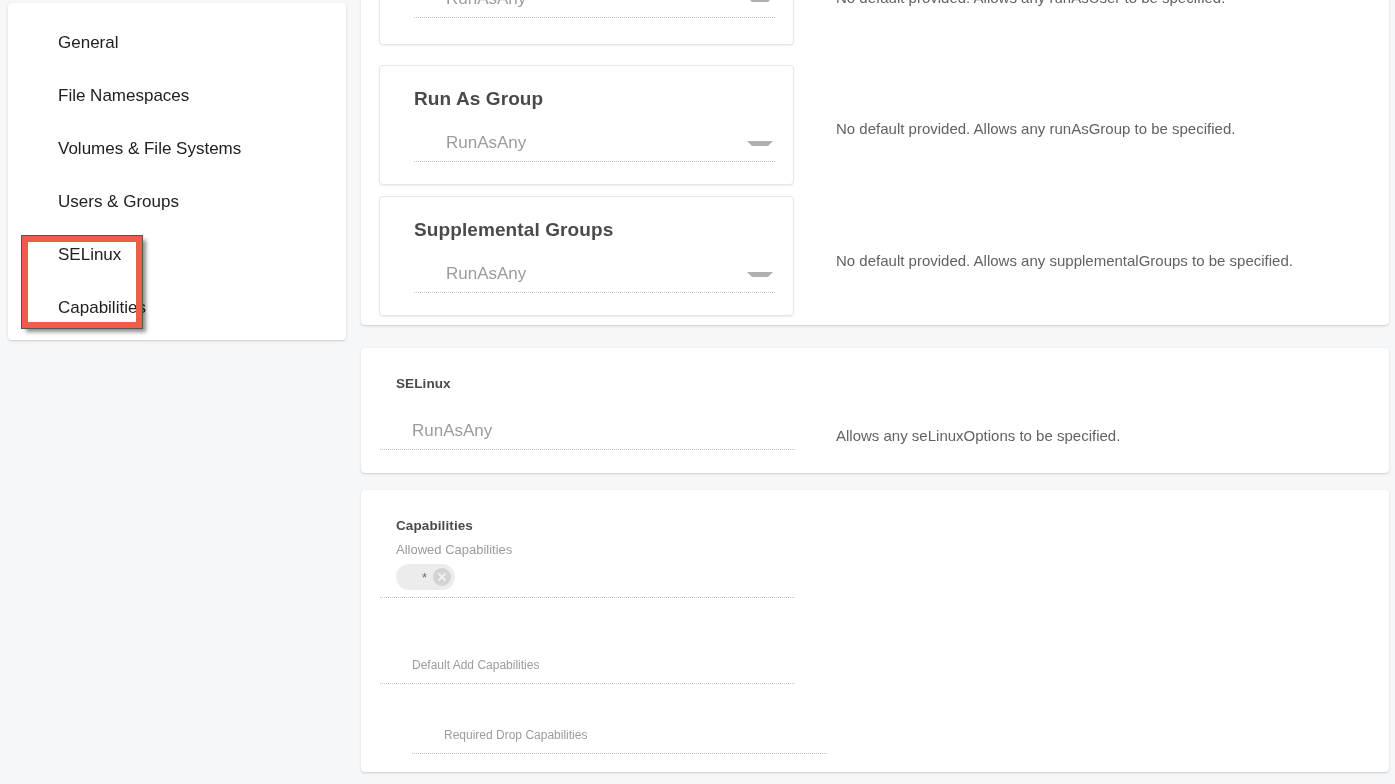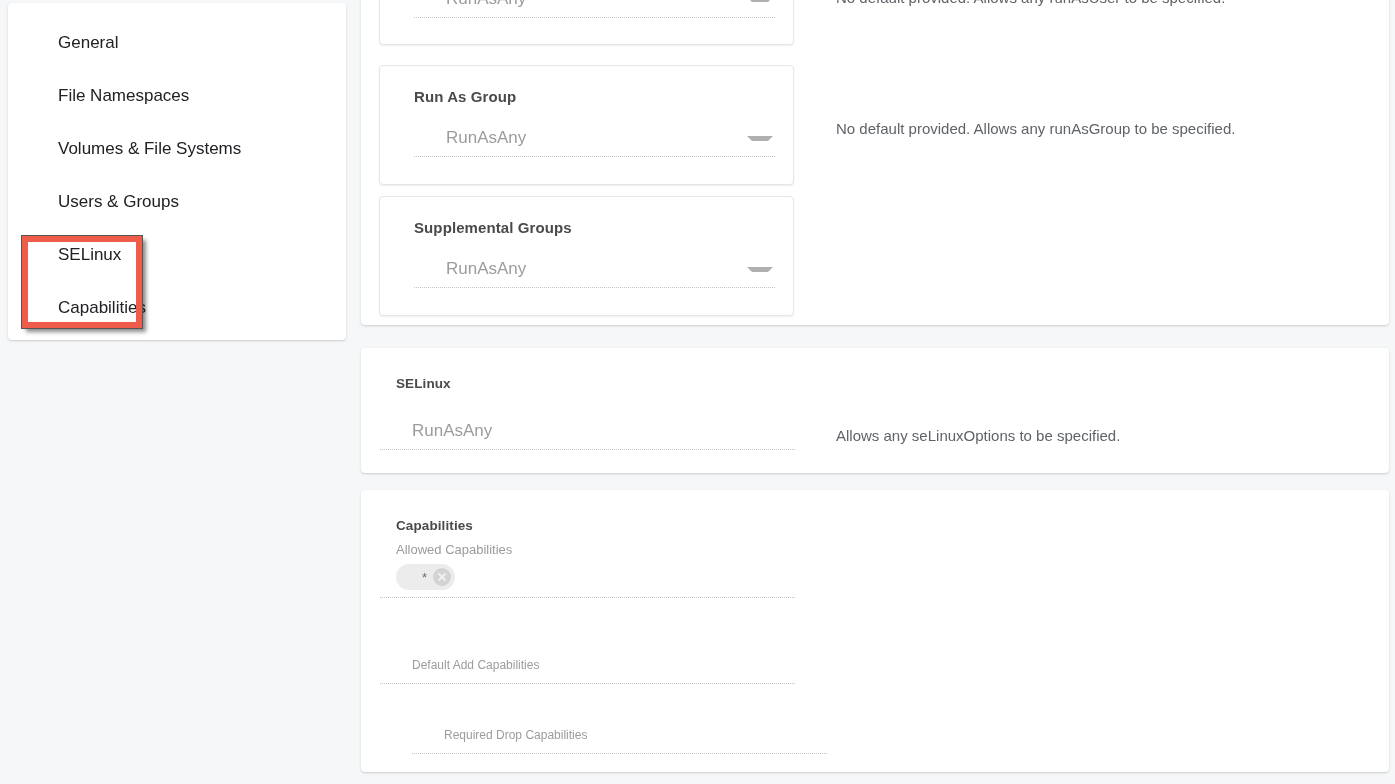--- a/index.html
+++ b/index.html
@@ -70,21 +70,21 @@
   .subcard {
     position: absolute;
     left: 18px;
     width: 415px;
     background: #fff;
     border: 1px solid #e6e6e6;
     border-radius: 4px;
     box-shadow: 0 1px 2px rgba(0,0,0,.07);
   }
   .subcard-title {
-    font-size: 15px;
+    font-size: 19px;
     font-weight: bold;
     color: #4a4a4a;
     padding: 22px 18px 0 18px;
     letter-spacing: .1px;
   }
 
   
   .field {
     position: relative;
     margin: 18px 18px 0 18px;
@@ -249,20 +249,21 @@
       <div class="desc" style="left:459px;top:259px;">No default provided. Allows any runAsGroup to be specified.</div>
 
       <div class="subcard" style="top:336px;height:120px;">
         <div class="subcard-title">Supplemental Groups</div>
         <div class="field">
           <div class="value">RunAsAny</div>
           <span class="caret"></span>
         </div>
         <div class="subcard-pad"></div>
       </div>
+      <div class="desc" style="left:459px;top:391px;">No default provided. Allows any supplementalGroups to be specified.</div>
     </div>
 
     <div class="card card-selinux">
       <div class="card-title">SELinux</div>
       <div class="selinux-field">
         <div class="value" style="font-size:17px;color:#9c9c9c;line-height:30px;">RunAsAny</div>
         <span class="caret"></span>
       </div>
       <div class="desc selinux-desc">Allows any seLinuxOptions to be specified.</div>
     </div>

